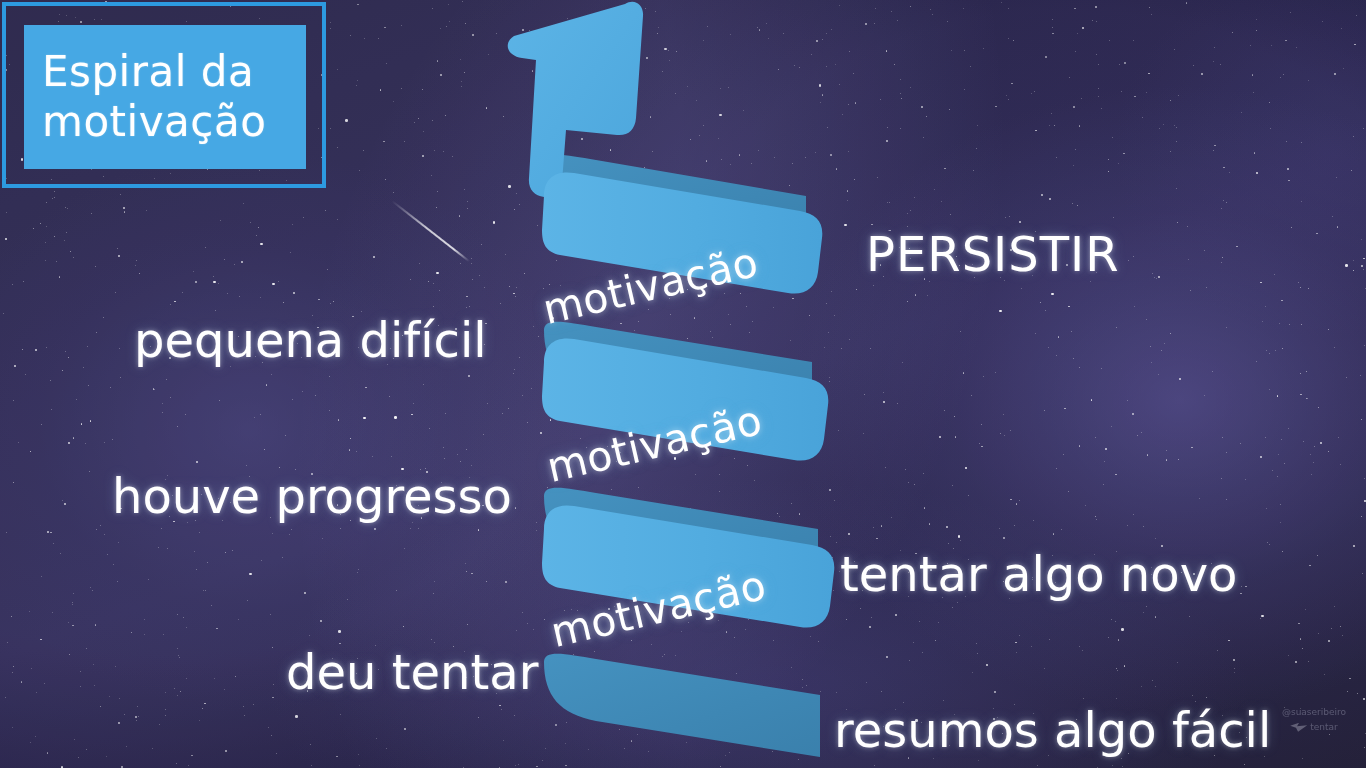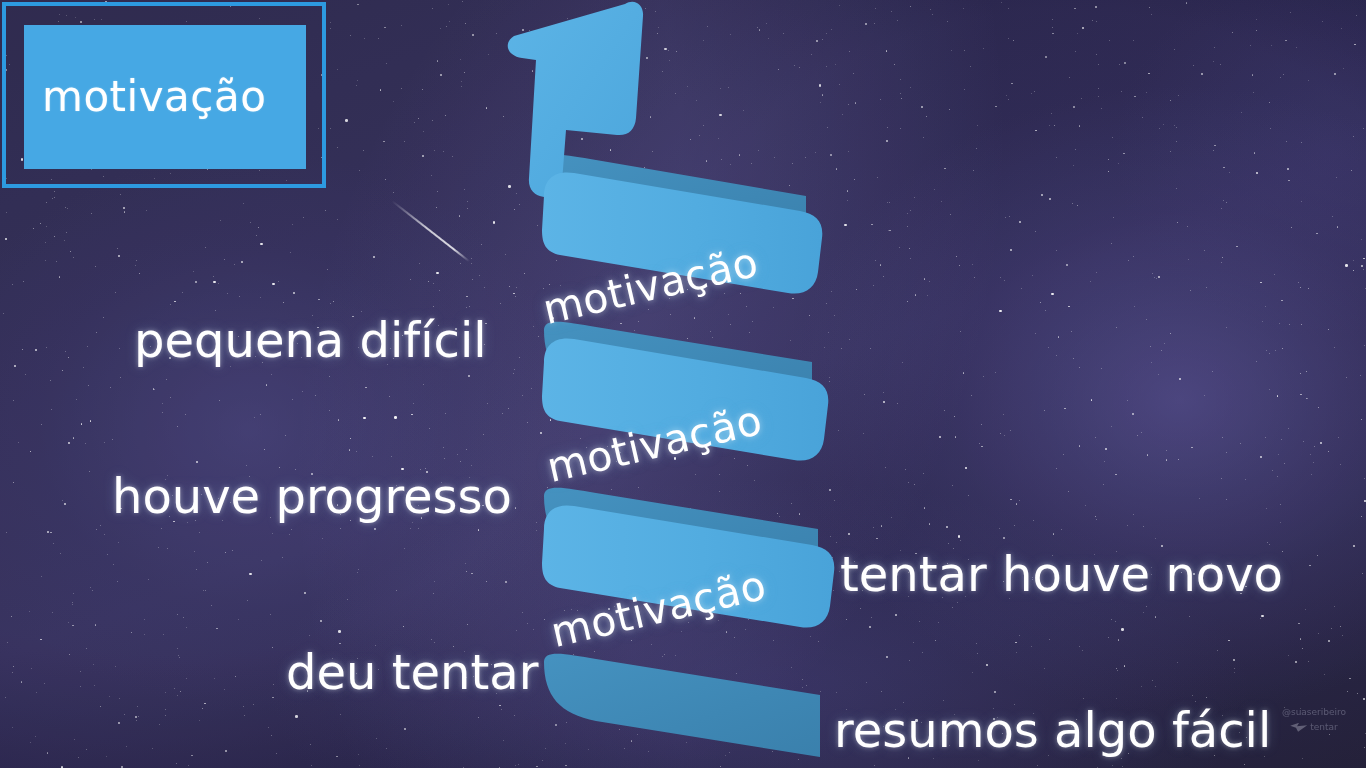--- a/index.html
+++ b/index.html
@@ -1658,20 +1658,21 @@
       <span style="left:72.4px;top:603.8px;width:0.95px;height:0.95px;opacity:0.41"></span>
       <span style="left:854.2px;top:560.7px;width:0.95px;height:0.95px;opacity:0.48"></span>
       <span style="left:620.8px;top:712.7px;width:0.95px;height:0.95px;opacity:0.48"></span>
       <span style="left:1223.0px;top:200.1px;width:0.95px;height:0.95px;opacity:0.45"></span>
       <span style="left:119.0px;top:85.5px;width:1.35px;height:1.35px;opacity:0.51"></span>
     </div>
   <div class="shootingstar"></div>
 
   <div id="title-box">
     <div id="title-inner">
+      <div class="title-line">Espiral da</div>
       <div class="title-line">motivação</div>
     </div>
   </div>
 
   <div id="spiral">
     <svg viewBox="0 0 360 768" xmlns="http://www.w3.org/2000/svg">
       <defs>
         <linearGradient id="gFront" x1="0" y1="0" x2="1" y2="0">
           <stop offset="0%" stop-color="#5cb4e6"></stop>
           <stop offset="55%" stop-color="#52ace0"></stop>
@@ -1773,21 +1774,22 @@
                  L 60 588
                  C 46 585 42 577 42 563 Z" fill="url(#gFront)"></path>
       </g>
     </svg>
   </div>
 
   <div class="ribbon-word" id="word-1">motivação</div>
   <div class="ribbon-word" id="word-2">motivação</div>
   <div class="ribbon-word" id="word-3">motivação</div>
 
-  <div class="side-label" id="lbl-novo">tentar houve novo</div>
+  <div class="side-label" id="lbl-persistir">PERSISTIR</div>
+  <div class="side-label" id="lbl-novo">tentar algo novo</div>
   <div class="side-label" id="lbl-facil">resumos algo fácil</div>
 
   <div class="side-label" id="lbl-vitoria">pequena difícil</div>
   <div class="side-label" id="lbl-progresso">houve progresso</div>
   <div class="side-label" id="lbl-certo">deu tentar</div>
 
   <div id="watermark">
     <div class="wm-line">@suaseribeiro</div>
     <div class="wm-row">
       <span class="wm-bird"></span>

